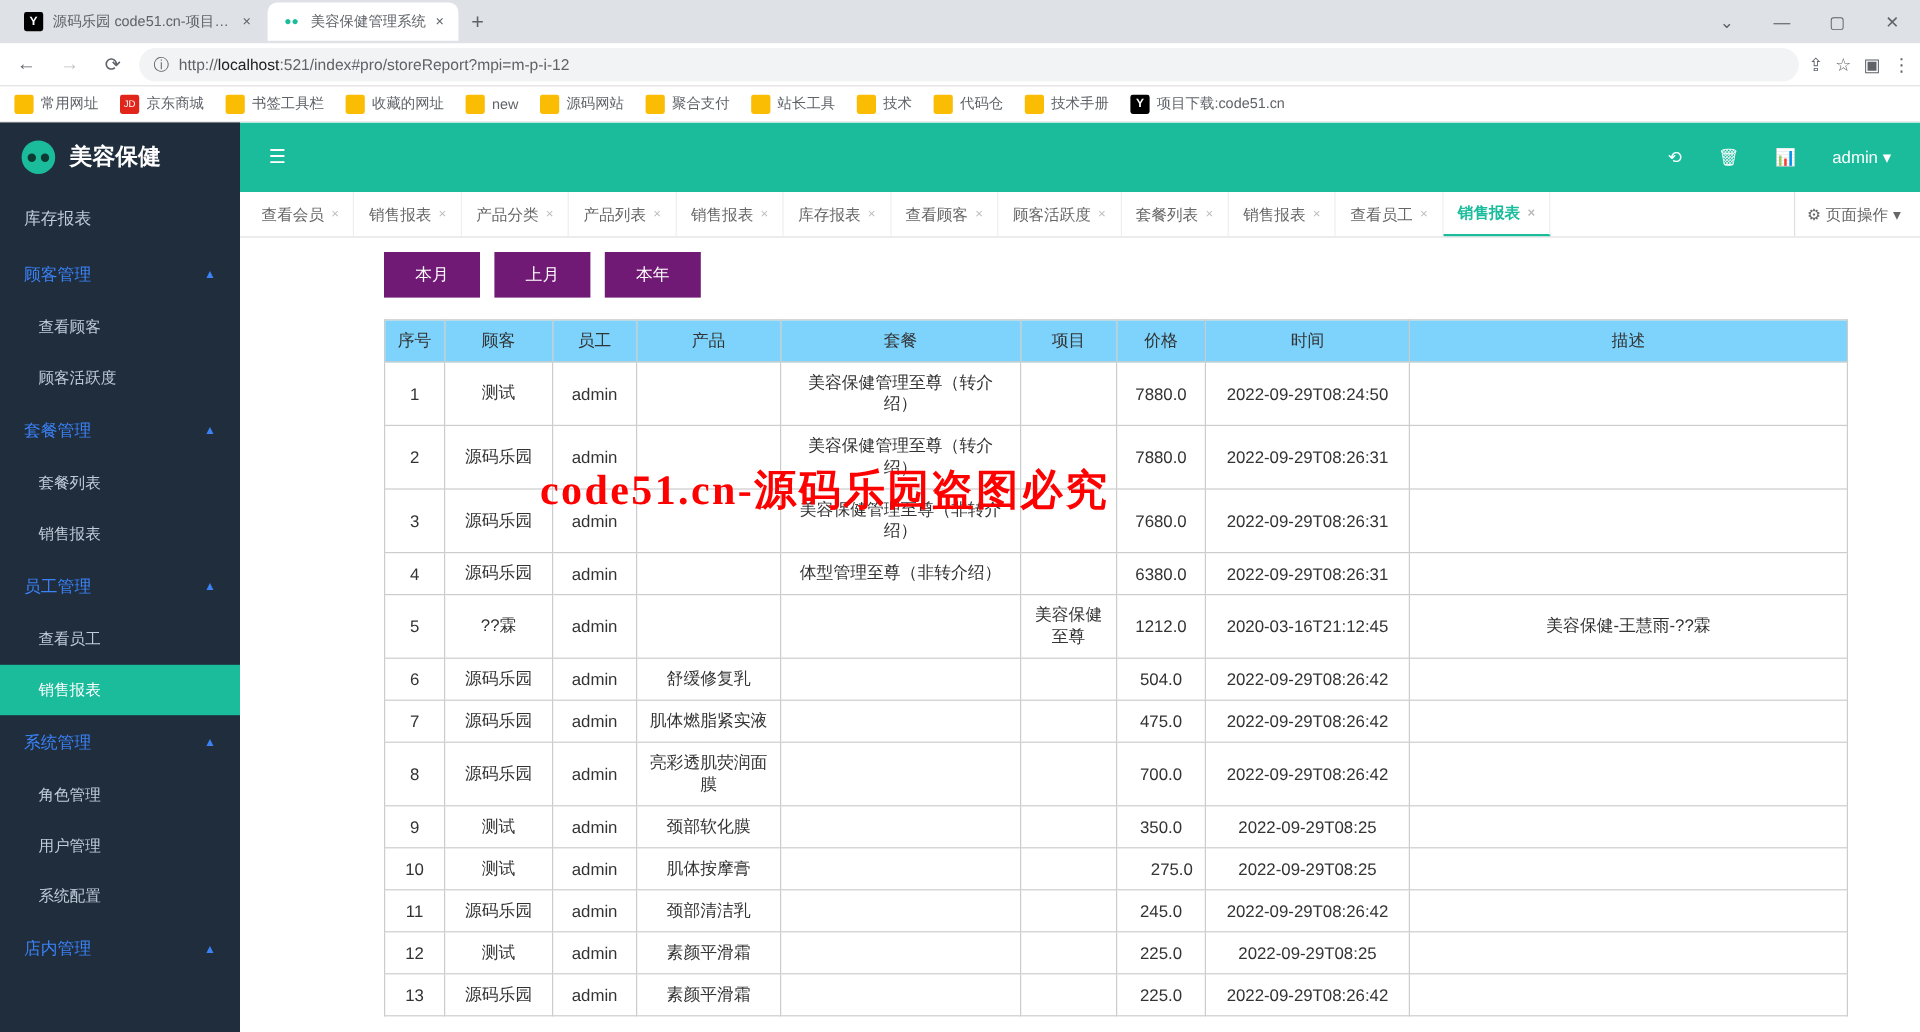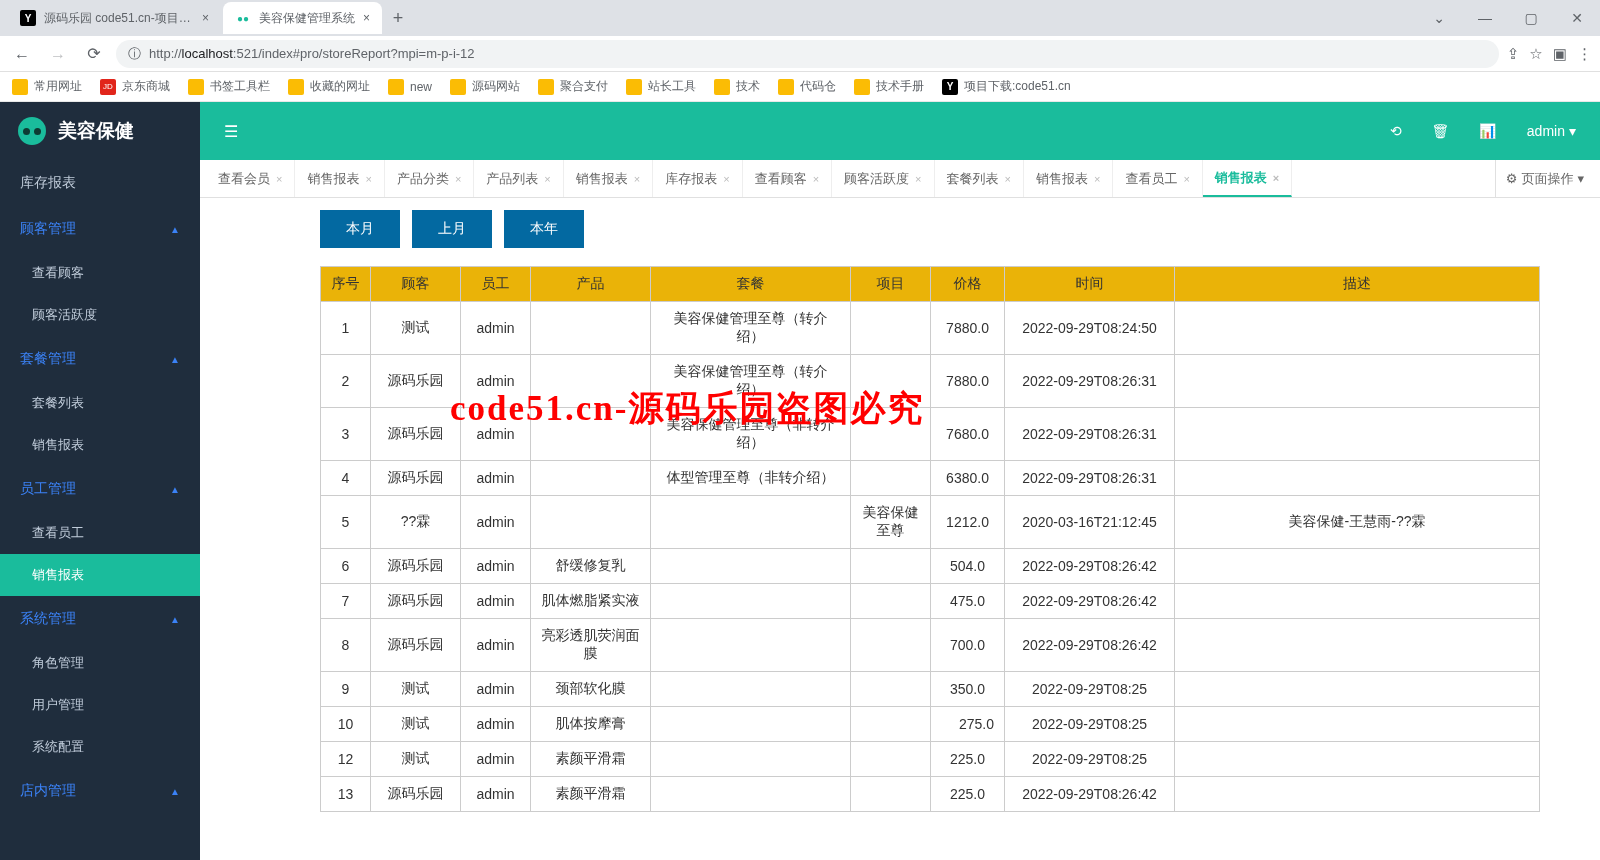--- a/index.html
+++ b/index.html
@@ -55,25 +55,25 @@
 
 .tabs-row { display: flex; align-items: center; height: 38px; border-bottom: 1px solid #e0e0e0; padding: 0 6px; position: relative; }
 .tabs-list { display: flex; flex: 1; overflow: hidden; }
 .page-tab { display: flex; align-items: center; gap: 6px; padding: 0 12px; height: 37px; font-size: 13px; color: #666; border-right: 1px solid #eee; cursor: pointer; white-space: nowrap; }
 .page-tab.active { color: #1abc9c; border-bottom: 2px solid #1abc9c; font-weight: bold; }
 .tab-x { color: #bbb; font-size: 11px; cursor: pointer; }
 .page-ops { display: flex; align-items: center; gap: 4px; padding: 0 10px; font-size: 13px; color: #666; border-left: 1px solid #e0e0e0; height: 37px; cursor: pointer; }
 
 .content { flex: 1; padding: 12px 20px; overflow: auto; position: relative; }
 .btn-row { display: flex; gap: 12px; margin: 0 0 18px 100px; }
-.btn { background: #0369a1; color: #fff; border: none; padding: 10px 26px; font-size: 14px; cursor: pointer; }
+.btn { background: #701a75; color: #fff; border: none; padding: 10px 26px; font-size: 14px; cursor: pointer; }
 
 .data-table { border-collapse: collapse; margin-left: 100px; width: calc(100% - 140px); }
 .data-table th, .data-table td { border: 1px solid #ccc; padding: 8px 10px; font-size: 14px; text-align: center; color: #333; }
-.data-table th { background: #eab308; font-weight: normal; }
+.data-table th { background: #7dd3fc; font-weight: normal; }
 
 .watermark { position: absolute; top: 385px; left: 450px; font-size: 35px; font-weight: bold; color: #ff0000; letter-spacing: 2px; pointer-events: none; font-family: "SimSun", serif; white-space: nowrap; }
 </style>
 </head>
 <body>
 
 <div class="browser-chrome">
   <div class="tab-strip">
     <div id="browser-tabs" style="display: flex;">
         <div class="browser-tab">
@@ -409,20 +409,31 @@
               <td style="width: 90px;">测试</td>
               <td style="width: 70px;">admin</td>
               <td style="width: 120px;">肌体按摩膏</td>
               <td style="width: 200px;"></td>
               <td style="width: 80px;"></td>
               <td style="width: 60px; padding-left: 28px;">275.0</td>
               <td style="width: 170px;">2022-09-29T08:25</td>
               <td></td>
             </tr>
             <tr>
+              <td style="width: 50px;">11</td>
+              <td style="width: 90px;">源码乐园</td>
+              <td style="width: 70px;">admin</td>
+              <td style="width: 120px;">颈部清洁乳</td>
+              <td style="width: 200px;"></td>
+              <td style="width: 80px;"></td>
+              <td style="width: 60px;">245.0</td>
+              <td style="width: 170px;">2022-09-29T08:26:42</td>
+              <td></td>
+            </tr>
+            <tr>
               <td style="width: 50px; margin-left: 28px;">12</td>
               <td style="width: 90px;">测试</td>
               <td style="width: 70px;">admin</td>
               <td style="width: 120px;">素颜平滑霜</td>
               <td style="width: 200px;"></td>
               <td style="width: 80px;"></td>
               <td style="width: 60px;">225.0</td>
               <td style="width: 170px;">2022-09-29T08:25</td>
               <td></td>
             </tr>

